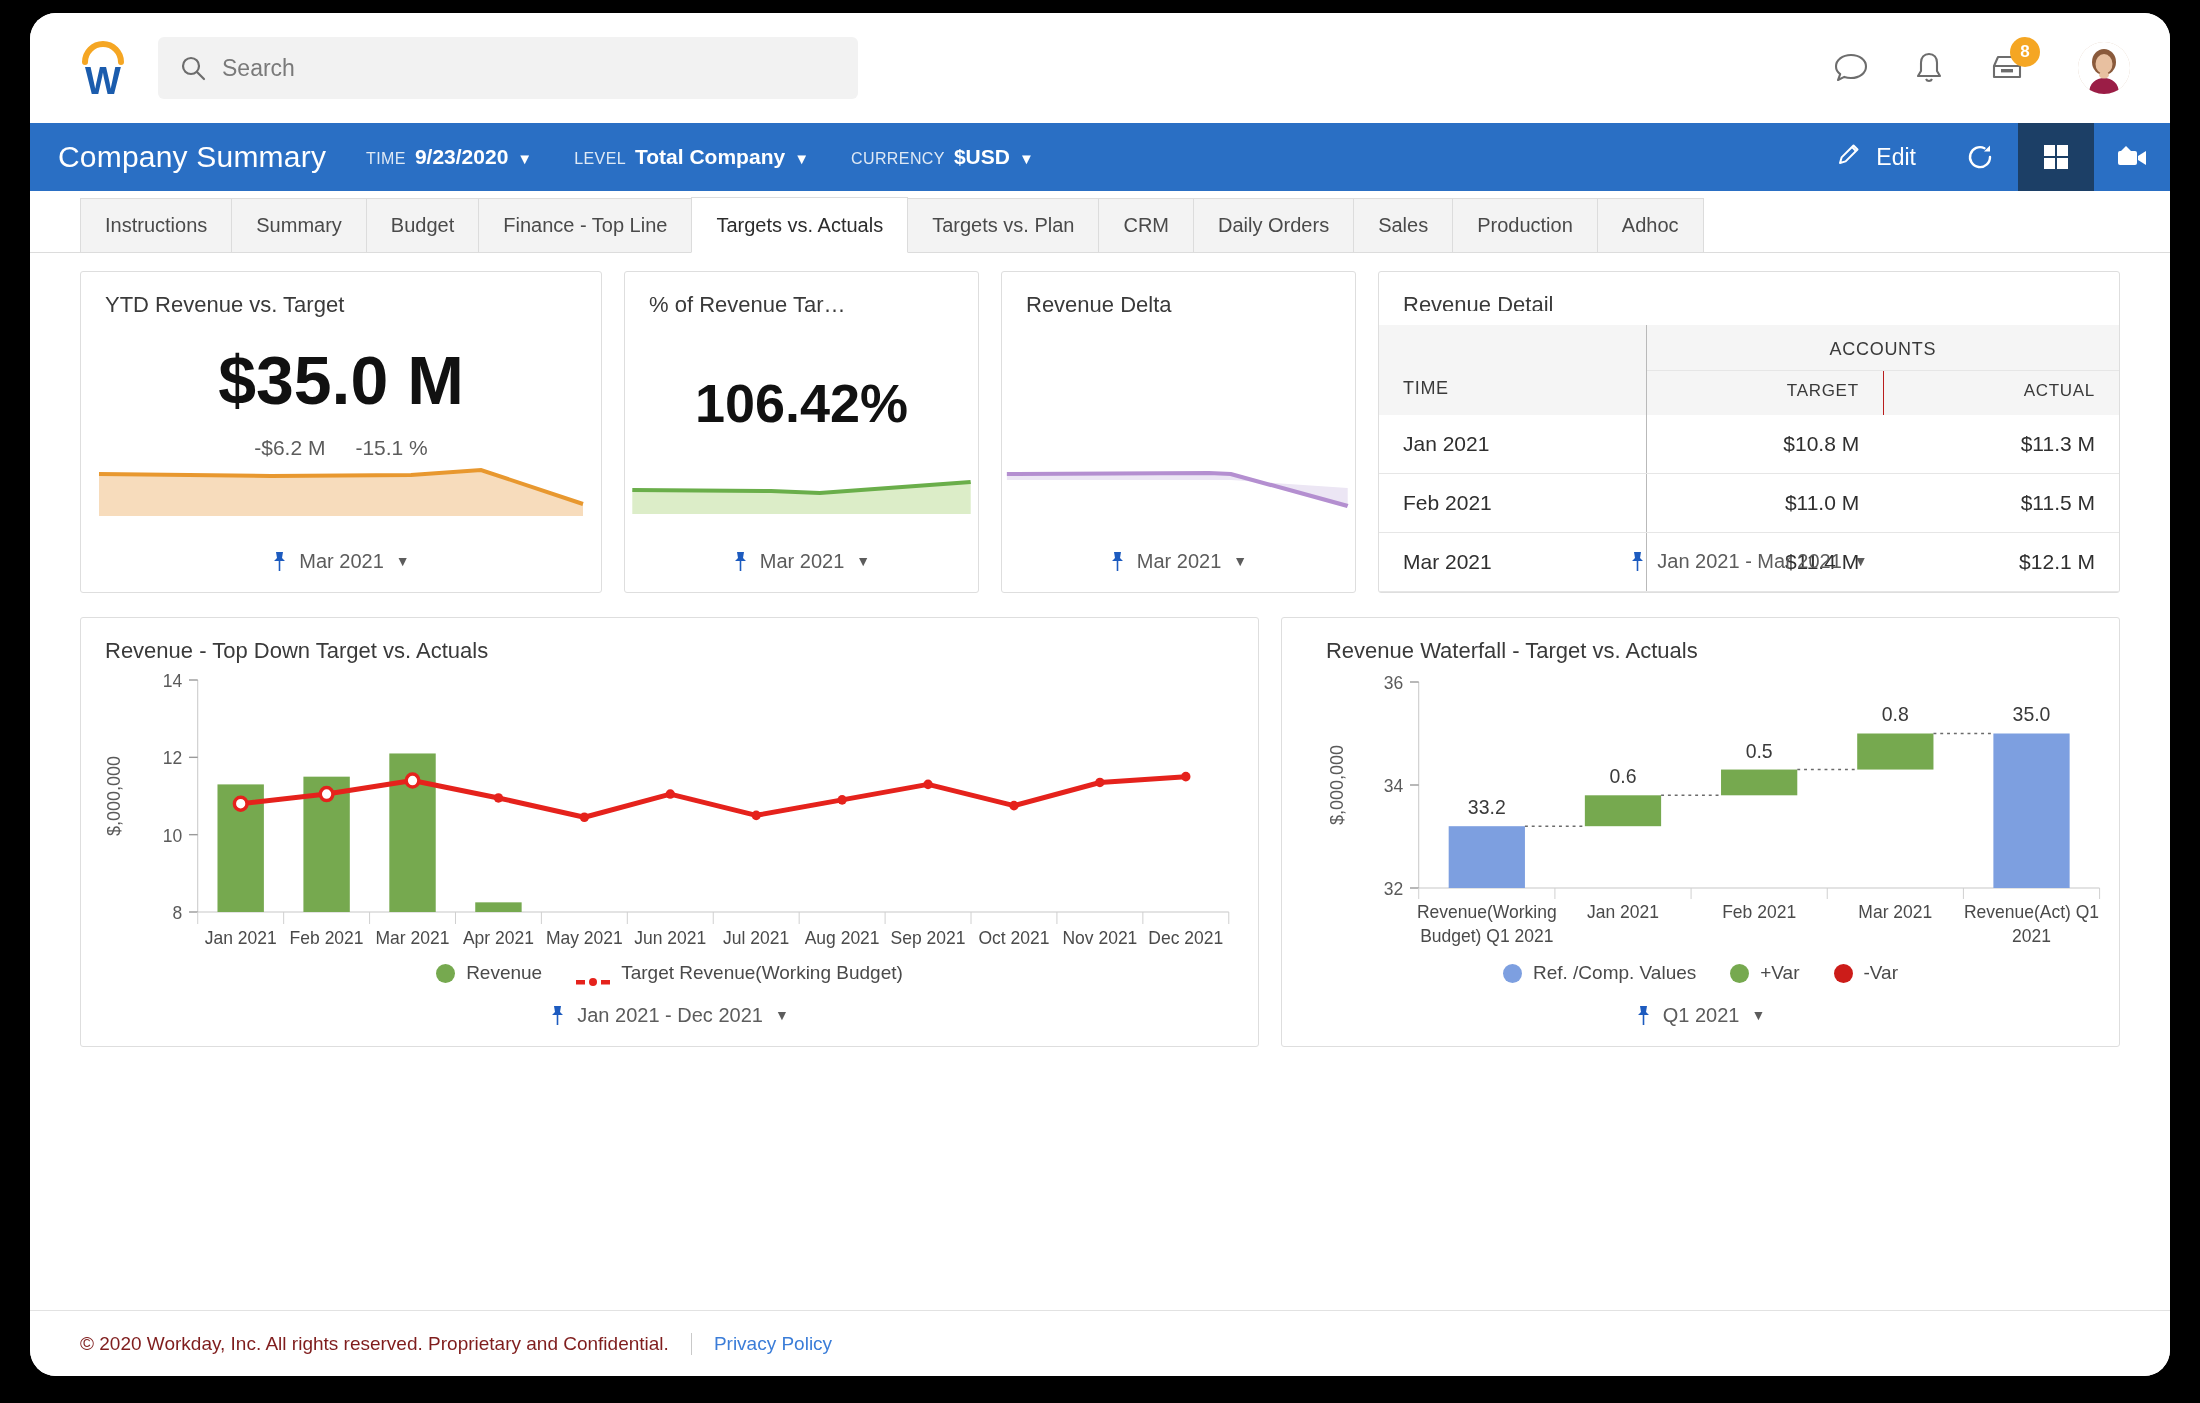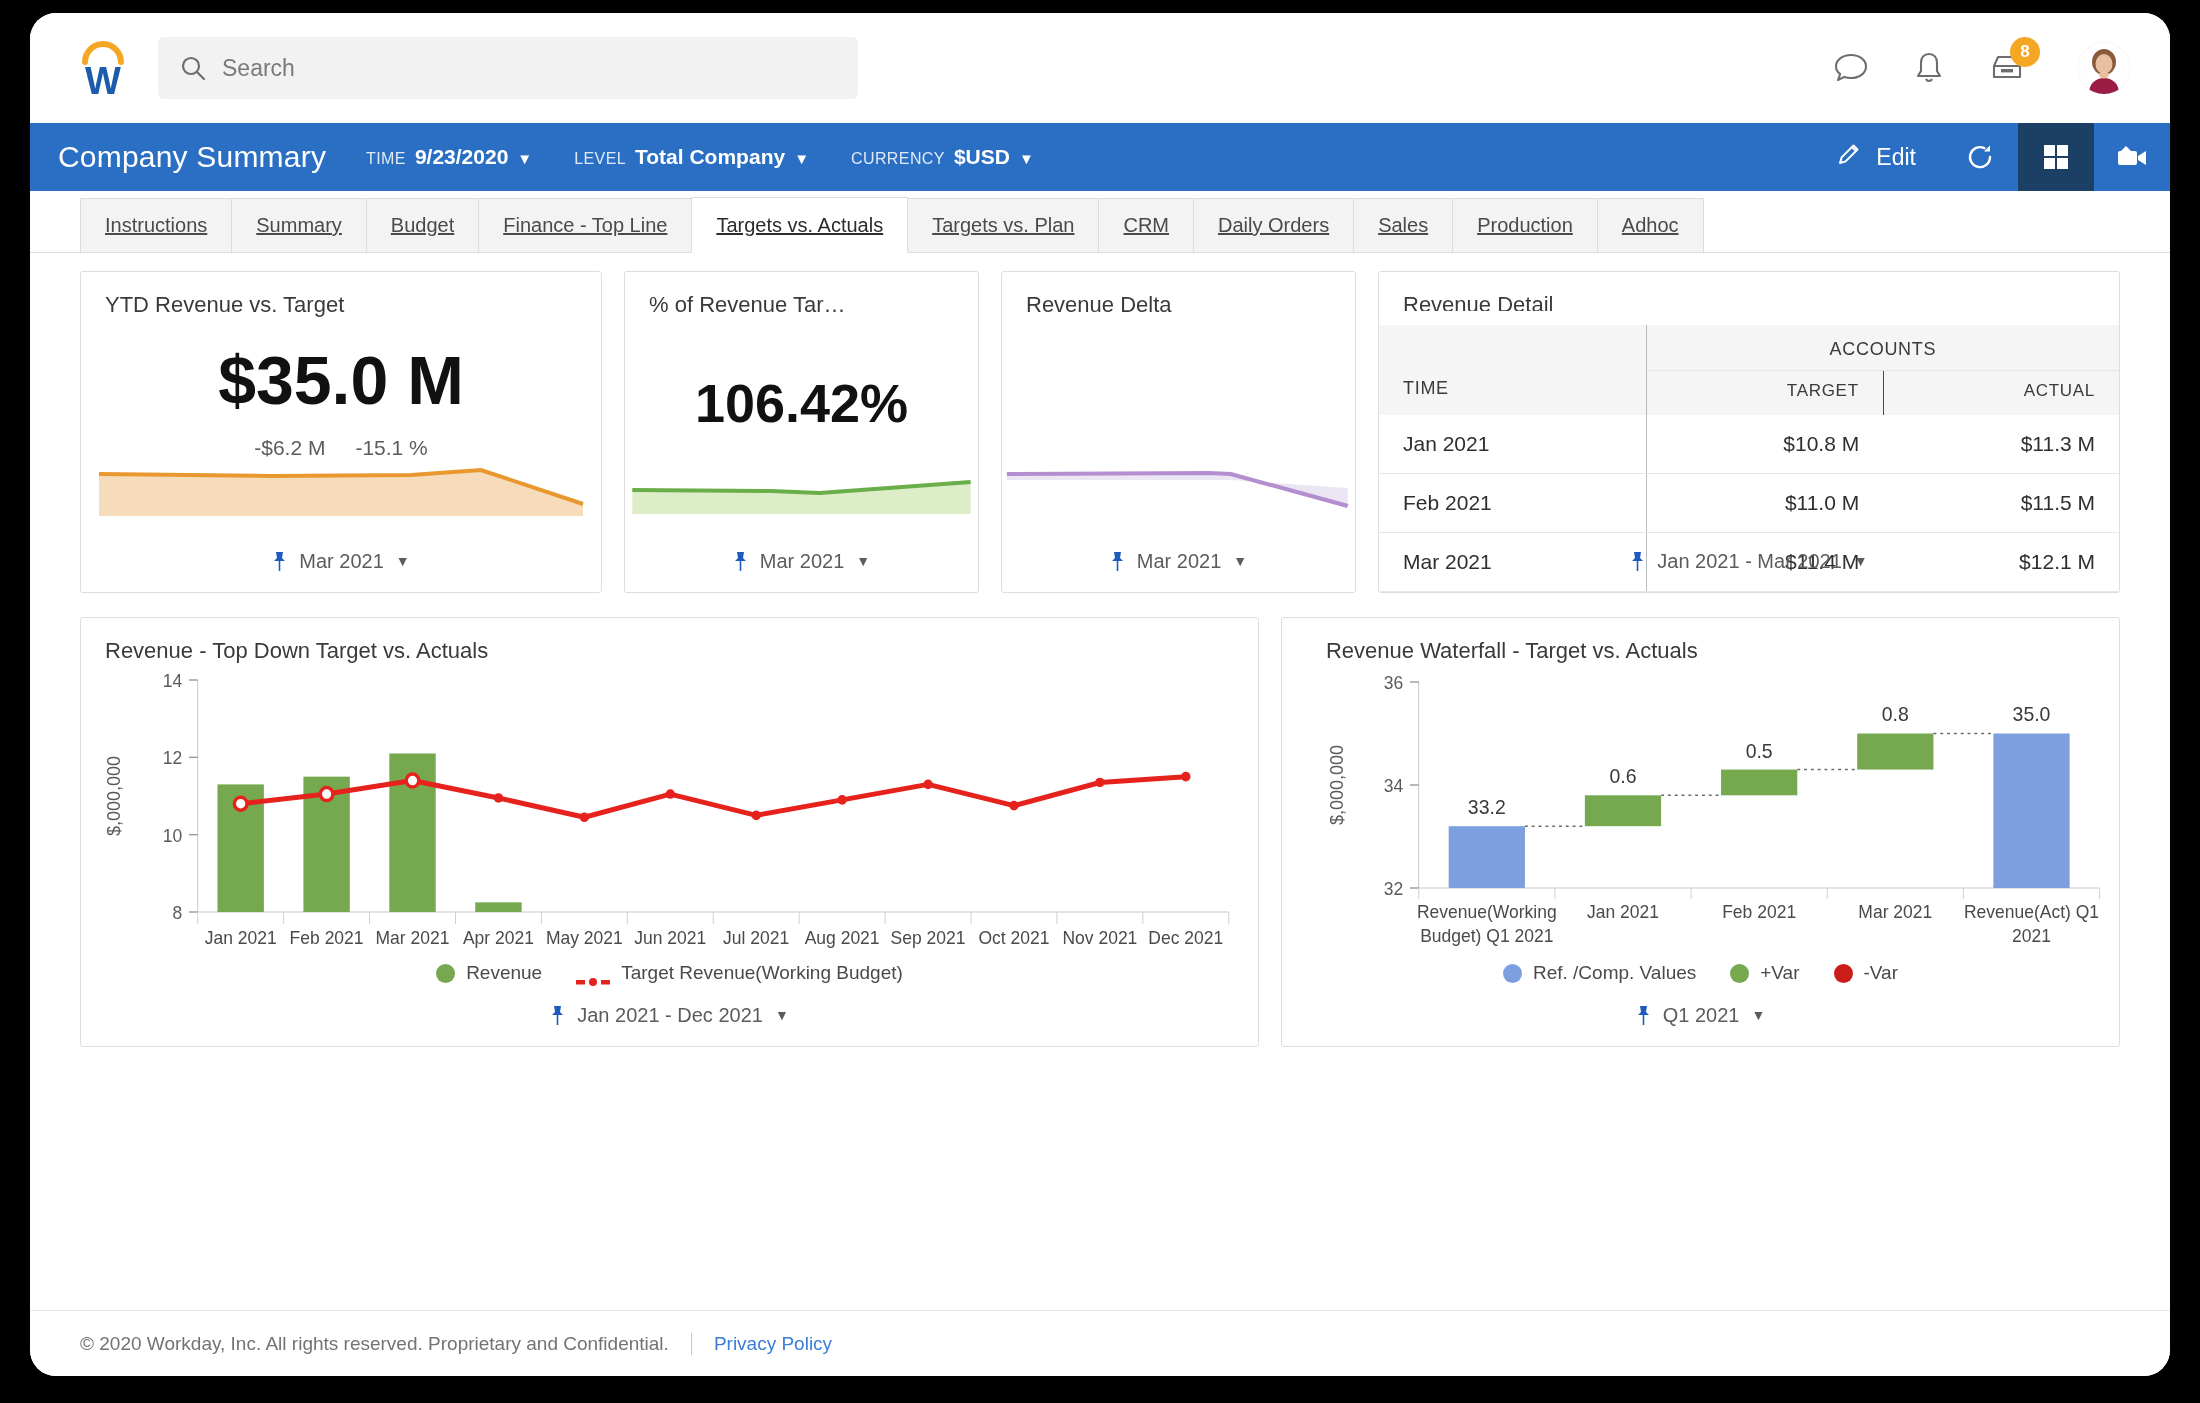--- a/index.html
+++ b/index.html
@@ -100,21 +100,20 @@
   .tab {
     height: 54px; padding: 0 24px;
     display: flex; align-items: center; justify-content: center;
     font-size: 20px; color: #4a4a4a;
     background: #f3f3f3;
     border: 1px solid #dcdcdc;
     border-bottom: none;
     margin-right: -1px;
     cursor: pointer;
     white-space: nowrap;
-    text-decoration: underline;
   }
   .tab.active {
     background: #ffffff; color: #2c2c2c;
     position: relative; z-index: 2;
     border-bottom: 1px solid #ffffff;
     margin-bottom: -1px;
     height: 56px;
   }
 
   
@@ -202,21 +201,21 @@
   .tick-label { font-size: 18px; fill: #5a5a5a; }
   .cat-label { font-size: 18px; fill: #4a4a4a; }
   .val-label { font-size: 20px; fill: #3a3a3a; }
 
   
   .footer {
     height: 66px; border-top: 1px solid #e2e2e2;
     display: flex; align-items: center; padding-left: 50px;
     gap: 22px; flex: 0 0 auto; background: #fff;
   }
-  .footer-text { font-size: 19px; color: #737373; }
+  .footer-text { font-size: 19px; color: #7f1d1d; }
   .footer-sep { width: 1px; height: 22px; background: #c9c9c9; }
   .footer-link { font-size: 19px; color: #3b7dd8; cursor: pointer; }
 </style>
 </head>
 <body>
 
 <div class="frame">
 
   <div class="topbar">
     <div class="wd-logo">

